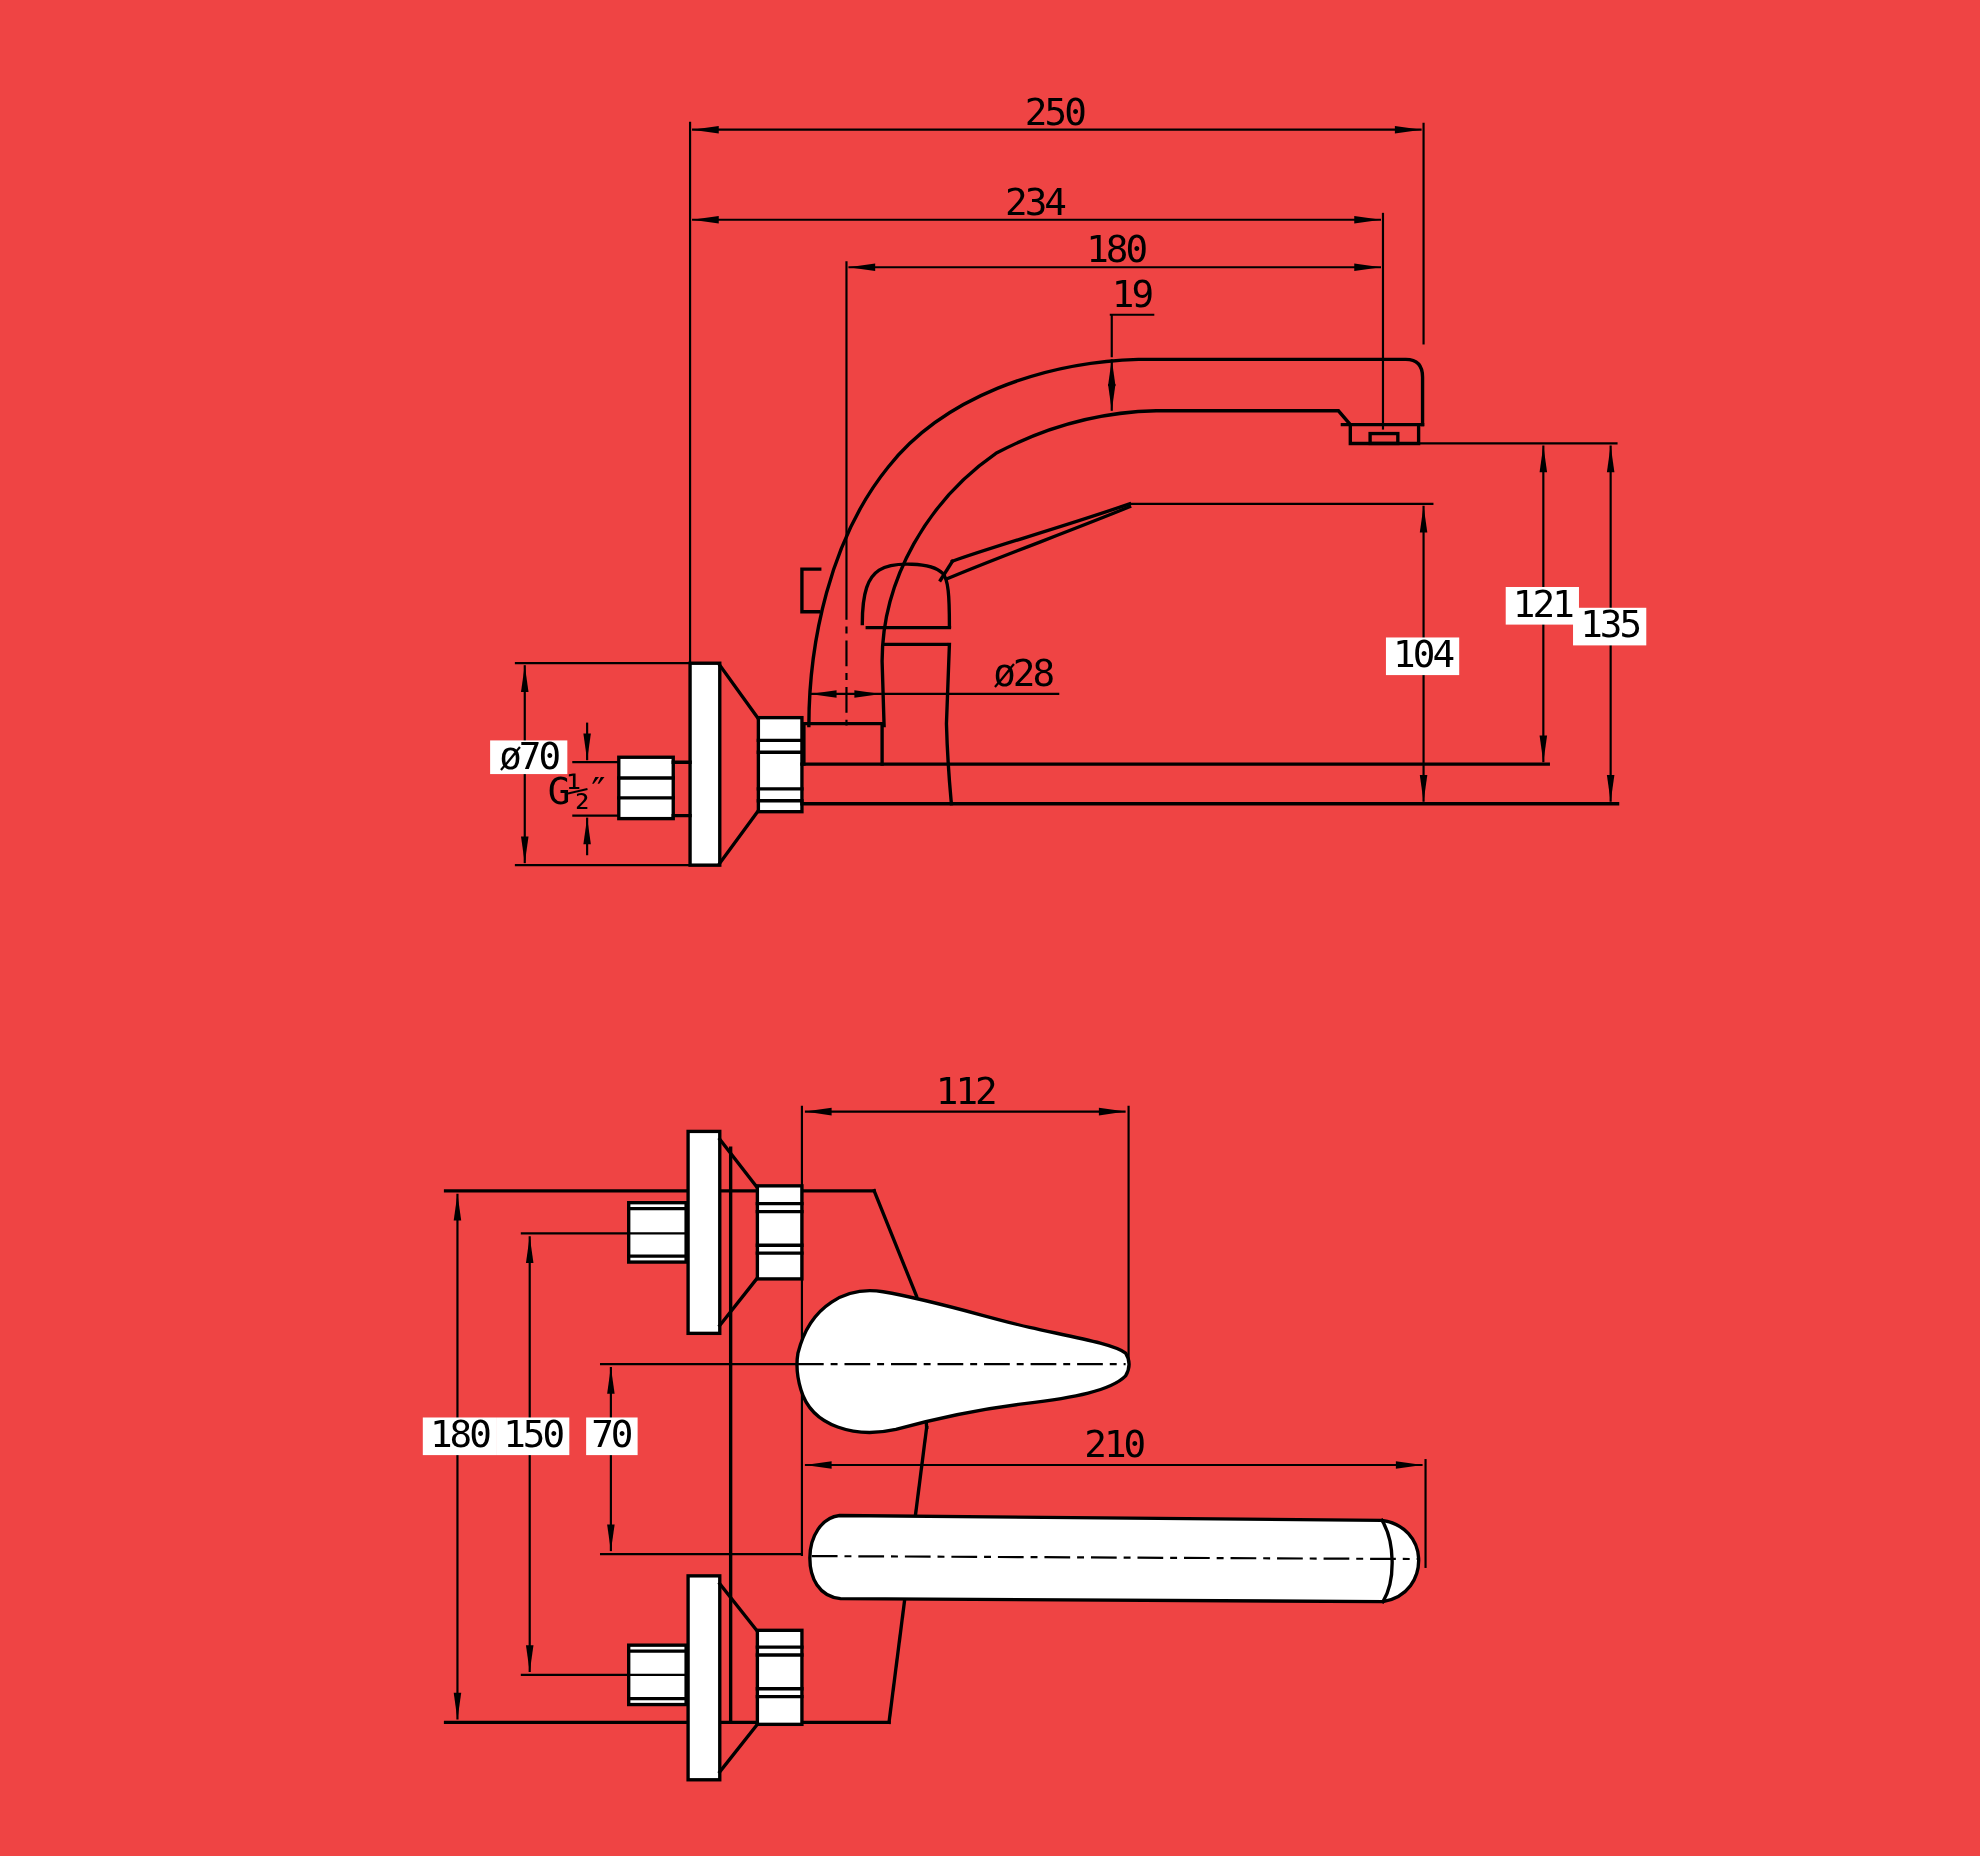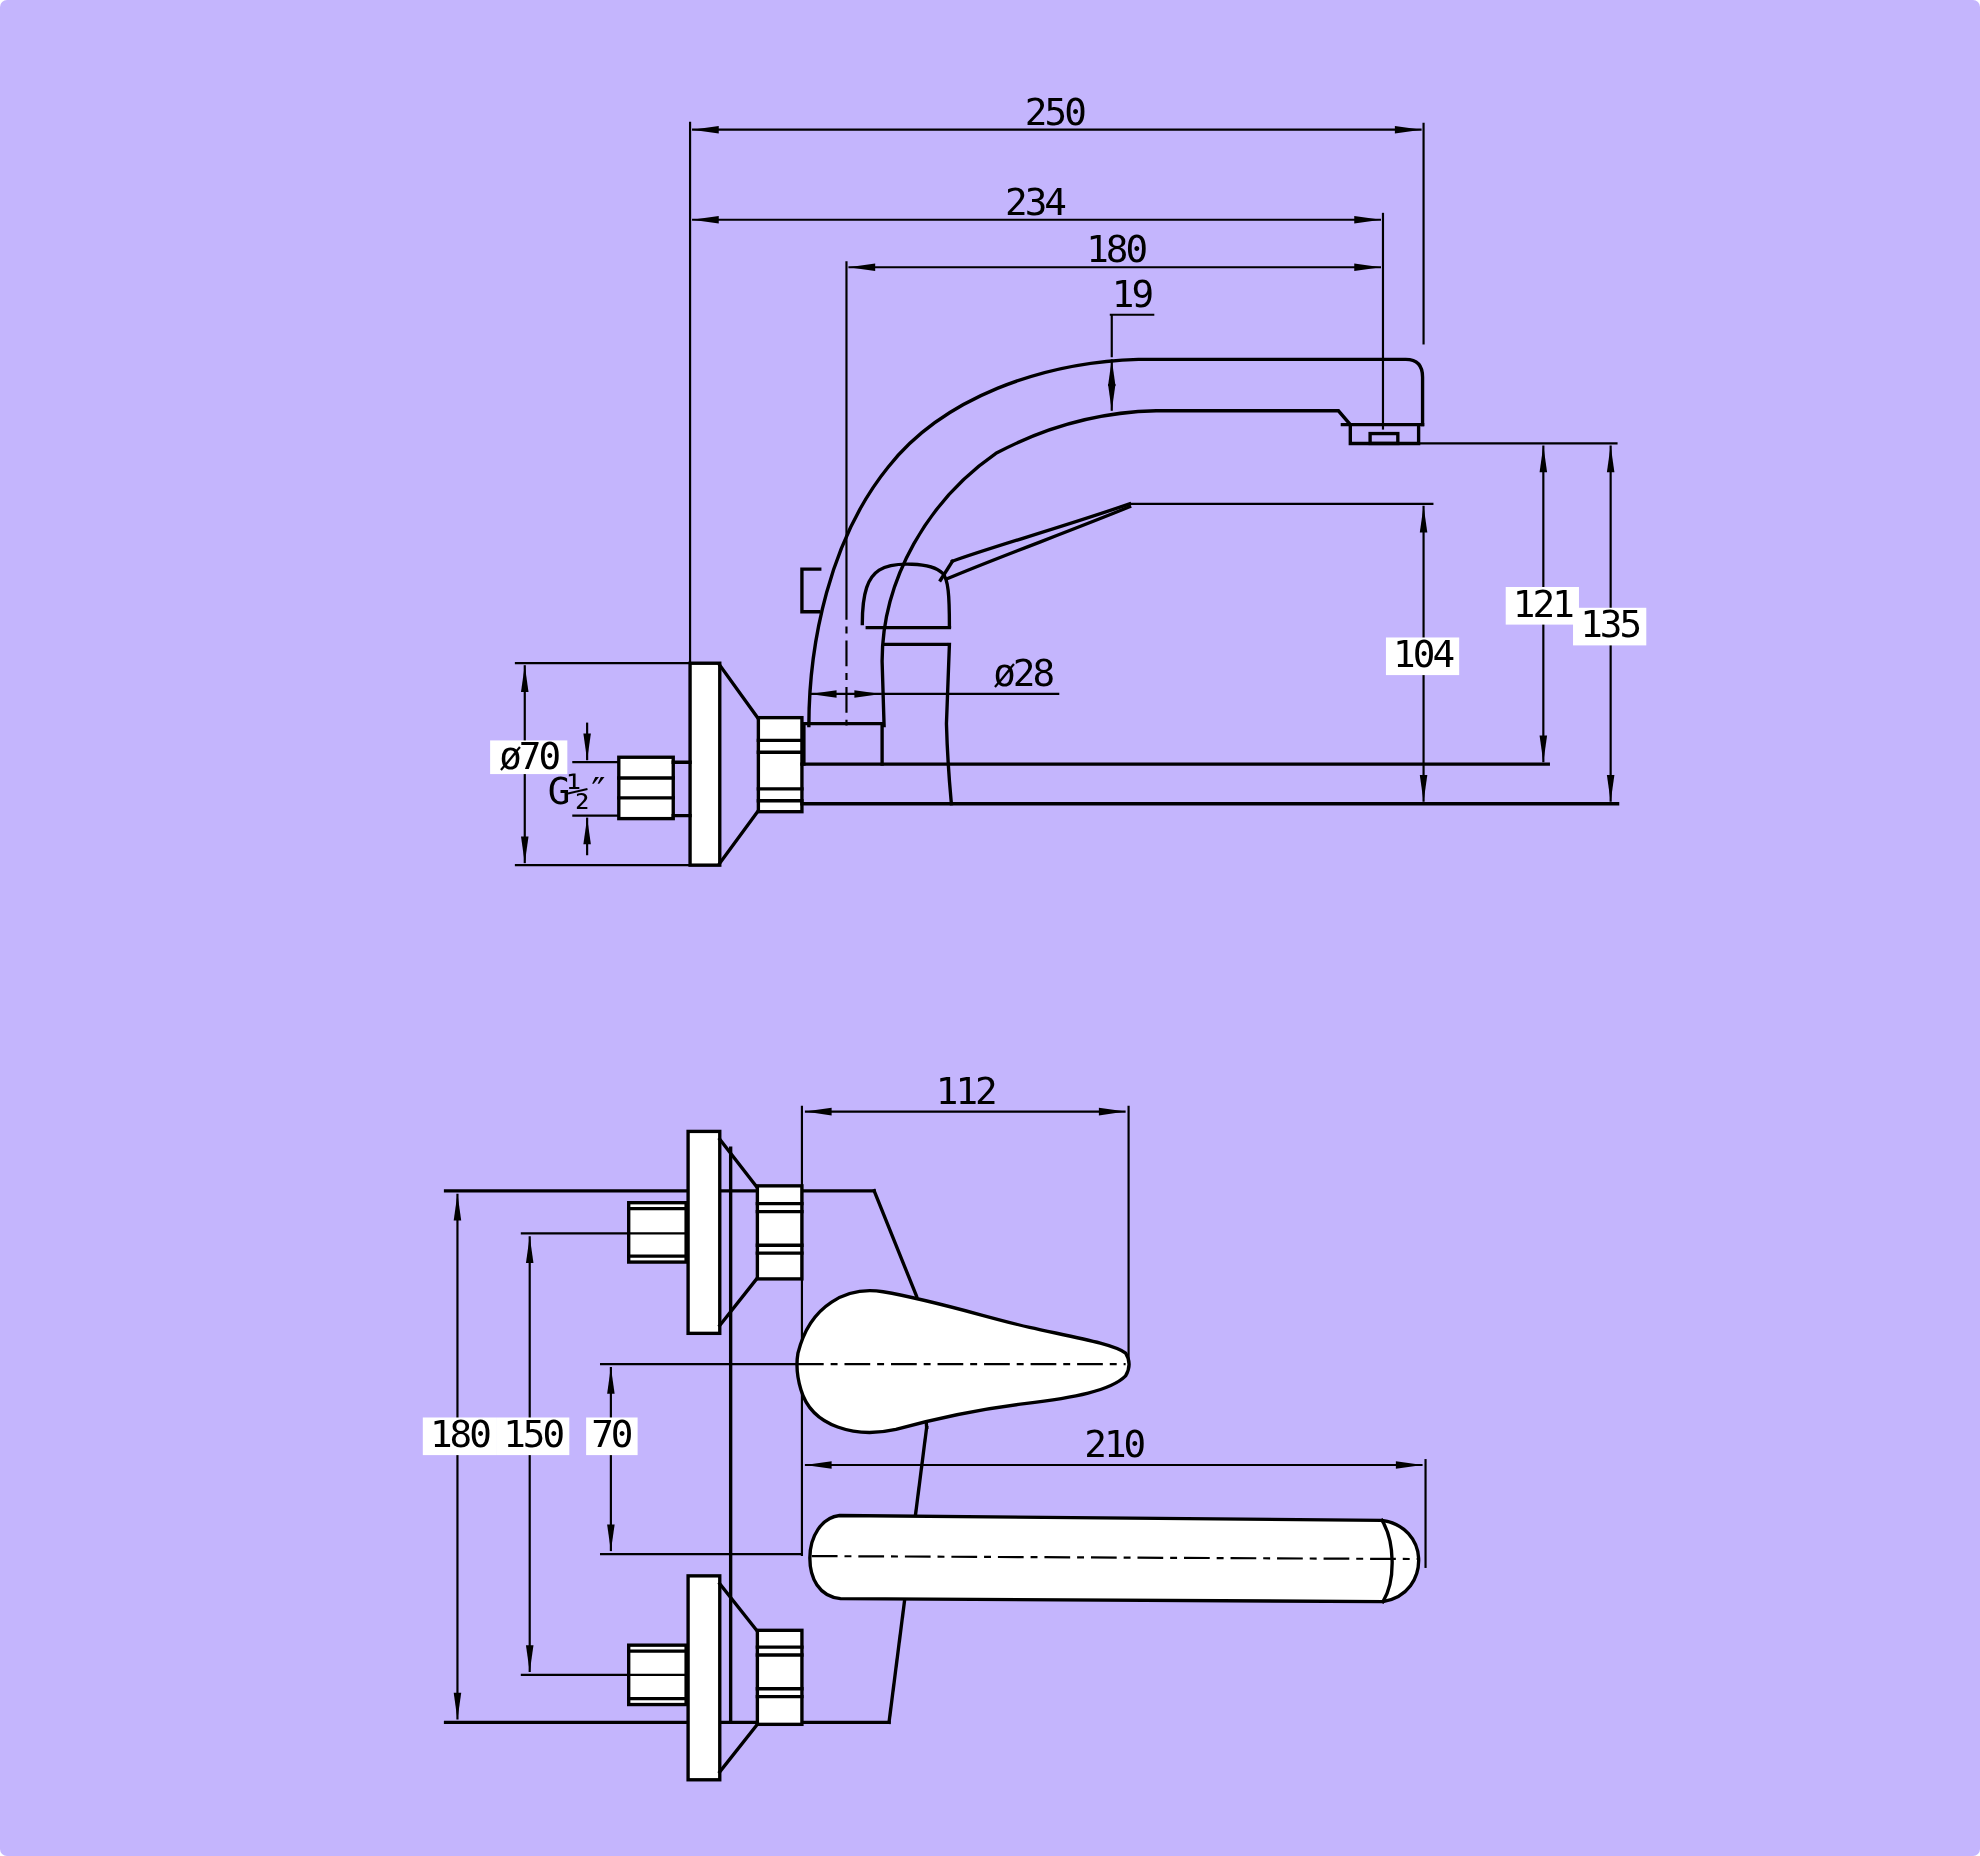--- a/index.html
+++ b/index.html
@@ -1,16 +1,16 @@
 <!DOCTYPE html>
 <html><head>
 <meta charset="utf-8">
 <style>
   html,body{margin:0;padding:0;background:#ffffff;}
-  .stage{width:1980px;height:1856px;position:relative;background:#c4b5fd;border-radius:7px;}
+  .stage{width:1980px;height:1856px;position:relative;background:#ef4444;}
   svg{display:block;}
   text{font-family:"DejaVu Sans Mono","Liberation Mono",monospace;
        font-size:38px;letter-spacing:-3px;fill:#000;}
   .obj{stroke:#000;stroke-width:3.4;fill:none;stroke-linecap:square;stroke-linejoin:miter;}
   .objf{stroke:#000;stroke-width:3.4;fill:#ffffff;stroke-linejoin:miter;}
   .dim{stroke:#000;stroke-width:2.2;fill:none;stroke-linecap:butt;}
   .cl{stroke:#000;stroke-width:2.2;fill:none;stroke-dasharray:26 7 7 7;}
   .wb{fill:#ffffff;stroke:none;}
 </style>
 </head>

